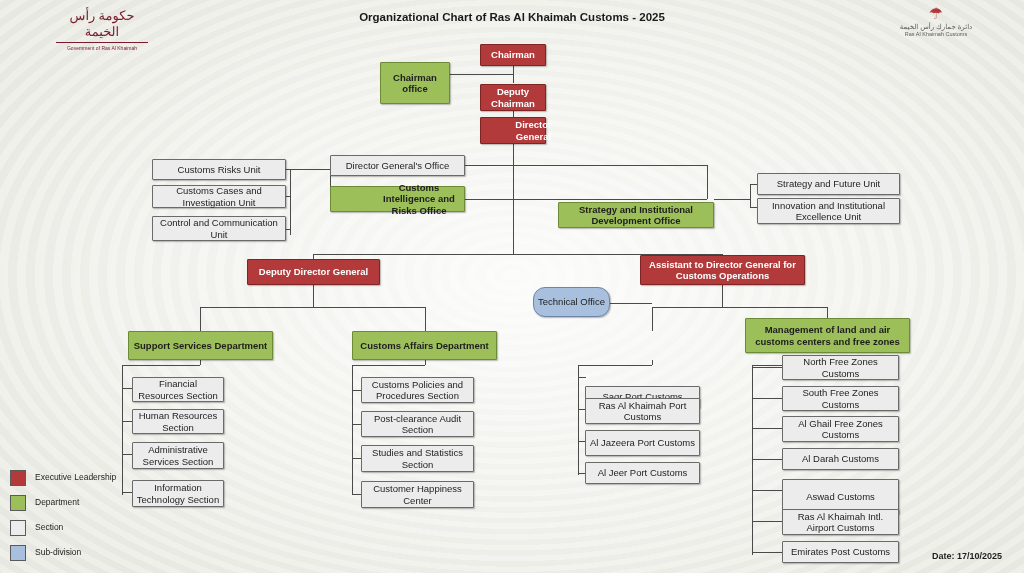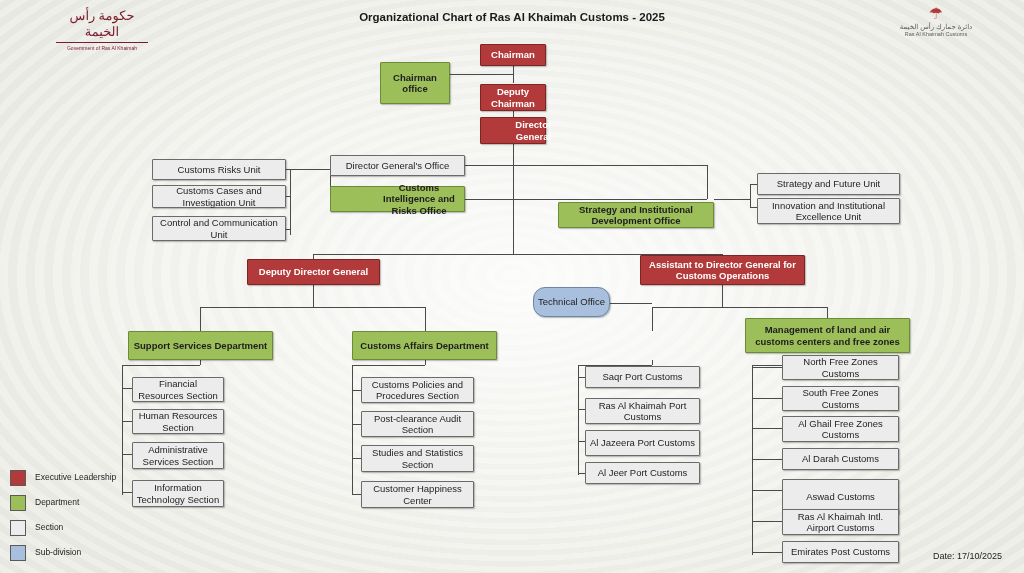--- a/index.html
+++ b/index.html
@@ -53,21 +53,21 @@
   #logo-right .mark { font-size: 16px; color: #b33a3a; line-height: 1; }
   #logo-right .ar { font-size: 7px; color: #5a5a5a; margin-top: 1px; }
   #logo-right .en { font-size: 5.5px; color: #5a5a5a; }
 
   
   #legend { position: absolute; left: 10px; top: 470px; width: 150px; }
   .lg-row { display: flex; align-items: center; margin-bottom: 9px; }
   .lg-sw { width: 16px; height: 16px; border: 1px solid #5a5a5a; margin-right: 9px; flex: none; }
   .lg-tx { font-size: 8.5px; color: #1d1d1d; line-height: 1.15; }
 
-  #date { position: absolute; right: 22px; bottom: 12px; font-size: 9px; font-weight: normal; color: #1d1d1d; }
+  #date { position: absolute; right: 22px; bottom: 12px; font-size: 9px; font-weight: bold; color: #1d1d1d; }
 </style>
 </head>
 <body>
 
 <div id="stage">
 
   <div id="logo-left">
     <div class="ar">حكومة رأس الخيمة</div>
     <div class="bar"></div>
     <div class="en">Government of Ras Al Khaimah</div>
@@ -182,21 +182,21 @@
   <div class="box section" style="left:132px; top:377px; width:92px; height:25px;">Financial Resources Section</div>
   <div class="box section" style="left:132px; top:409px; width:92px; height:25px;">Human Resources Section</div>
   <div class="box section" style="left:132px; top:442px; width:92px; height:27px;">Administrative Services Section</div>
   <div class="box section" style="left:132px; top:480px; width:92px; height:27px;">Information Technology Section</div>
 
   <div class="box section" style="left:361px; top:377px; width:113px; height:26px;">Customs Policies and Procedures Section</div>
   <div class="box section" style="left:361px; top:411px; width:113px; height:26px;">Post-clearance Audit Section</div>
   <div class="box section" style="left:361px; top:445px; width:113px; height:27px;">Studies and Statistics Section</div>
   <div class="box section" style="left:361px; top:481px; width:113px; height:27px;">Customer Happiness Center</div>
 
-  <div class="box section" style="left:585px; top:366px; width:115px; height:22px;">Saqr Port Customs</div>
+  <div class="box section" style="left:585px; top:386px; width:115px; height:22px;">Saqr Port Customs</div>
   <div class="box section" style="left:585px; top:398px; width:115px; height:26px;">Ras Al Khaimah Port Customs</div>
   <div class="box section" style="left:585px; top:430px; width:115px; height:26px;">Al Jazeera Port Customs</div>
   <div class="box section" style="left:585px; top:462px; width:115px; height:22px;">Al Jeer Port Customs</div>
 
   <div class="box section" style="left:782px; top:355px; width:117px; height:25px;">North Free Zones Customs</div>
   <div class="box section" style="left:782px; top:386px; width:117px; height:25px;">South Free Zones Customs</div>
   <div class="box section" style="left:782px; top:416px; width:117px; height:26px;">Al Ghail Free Zones Customs</div>
   <div class="box section" style="left:782px; top:448px; width:117px; height:22px;">Al Darah Customs</div>
   <div class="box section" style="left:782px; top:479px; width:117px; height:35px;">Aswad Customs</div>
   <div class="box section" style="left:782px; top:509px; width:117px; height:26px;">Ras Al Khaimah Intl. Airport Customs</div>

